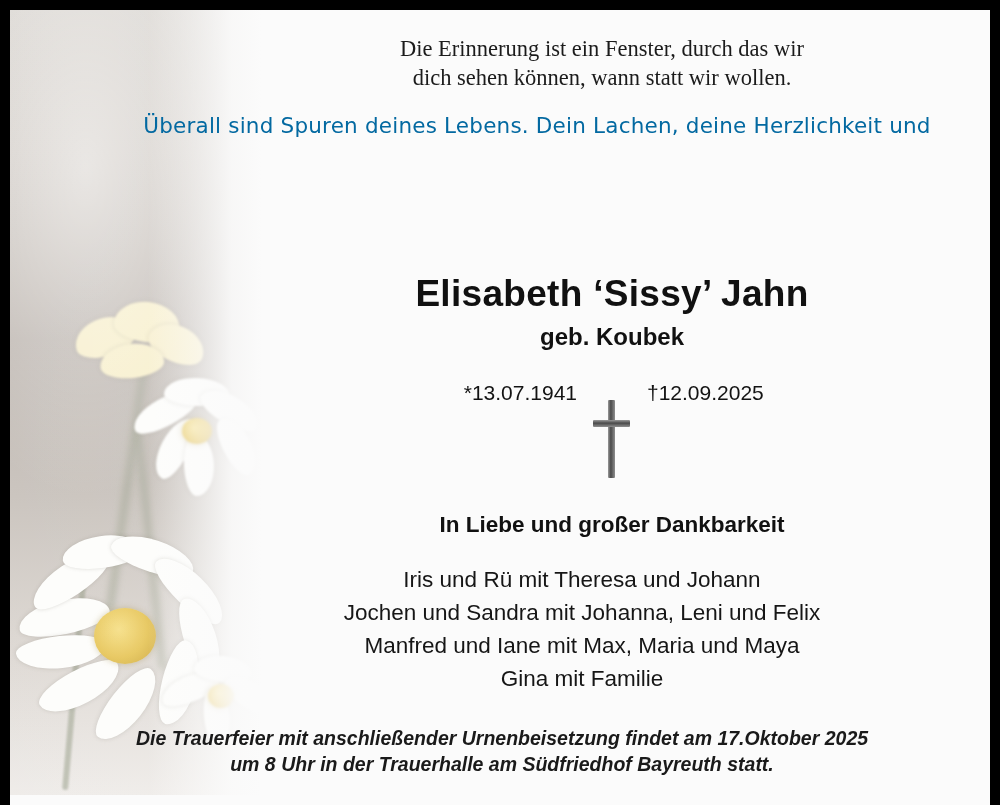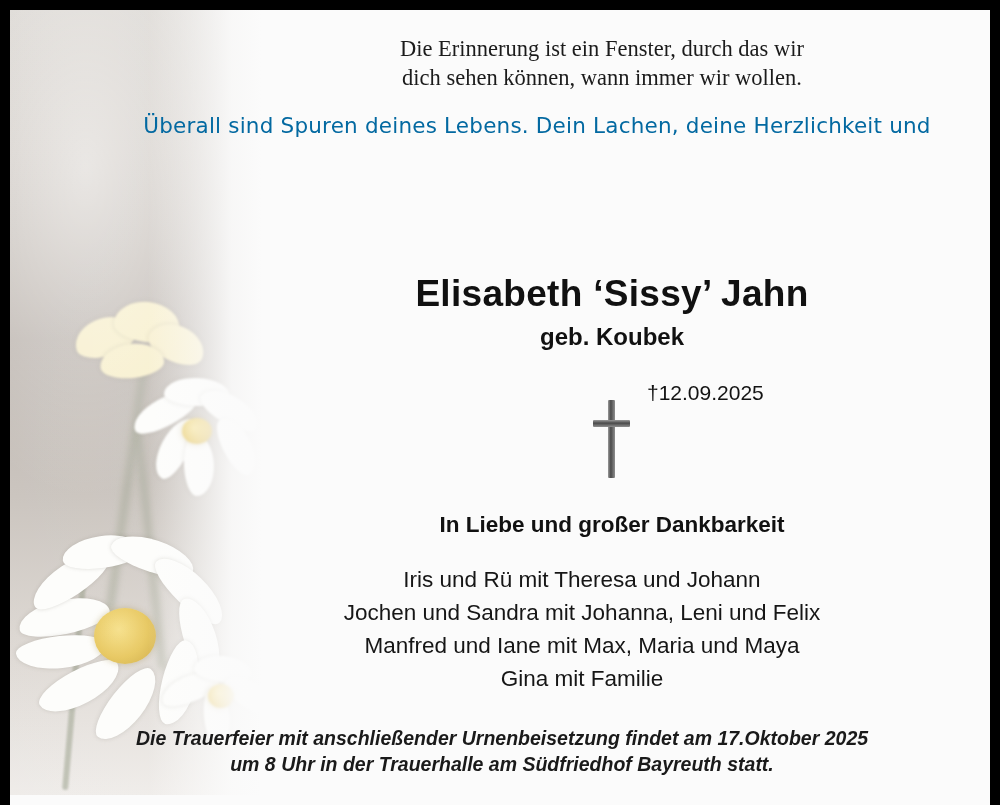--- a/index.html
+++ b/index.html
@@ -244,32 +244,33 @@
     </div>
 
     <div class="vign"></div>
     <div class="veil"></div>
   </div>
 
   <div class="content">
 
     <div class="quote-top">
       <div>Die Erinnerung ist ein Fenster, durch das wir</div>
-      <div>dich sehen können, wann immer wir wollen.</div>
+      <div>dich sehen können, wann statt wir wollen.</div>
     </div>
 
     <div class="verse">
       <div>Überall sind Spuren deines Lebens. Dein Lachen, deine Herzlichkeit und</div>
     </div>
 
     <div class="name">Elisabeth ‘Sissy’ Jahn</div>
     <div class="maiden">geb. Koubek</div>
 
     <div class="dates">
       <div class="date-block left">
+        <div>*13.07.1941</div>
       </div>
       <div class="cross">
         <div class="v"></div>
         <div class="h"></div>
       </div>
       <div class="date-block right">
         <div>†12.09.2025</div>
       </div>
     </div>
 

